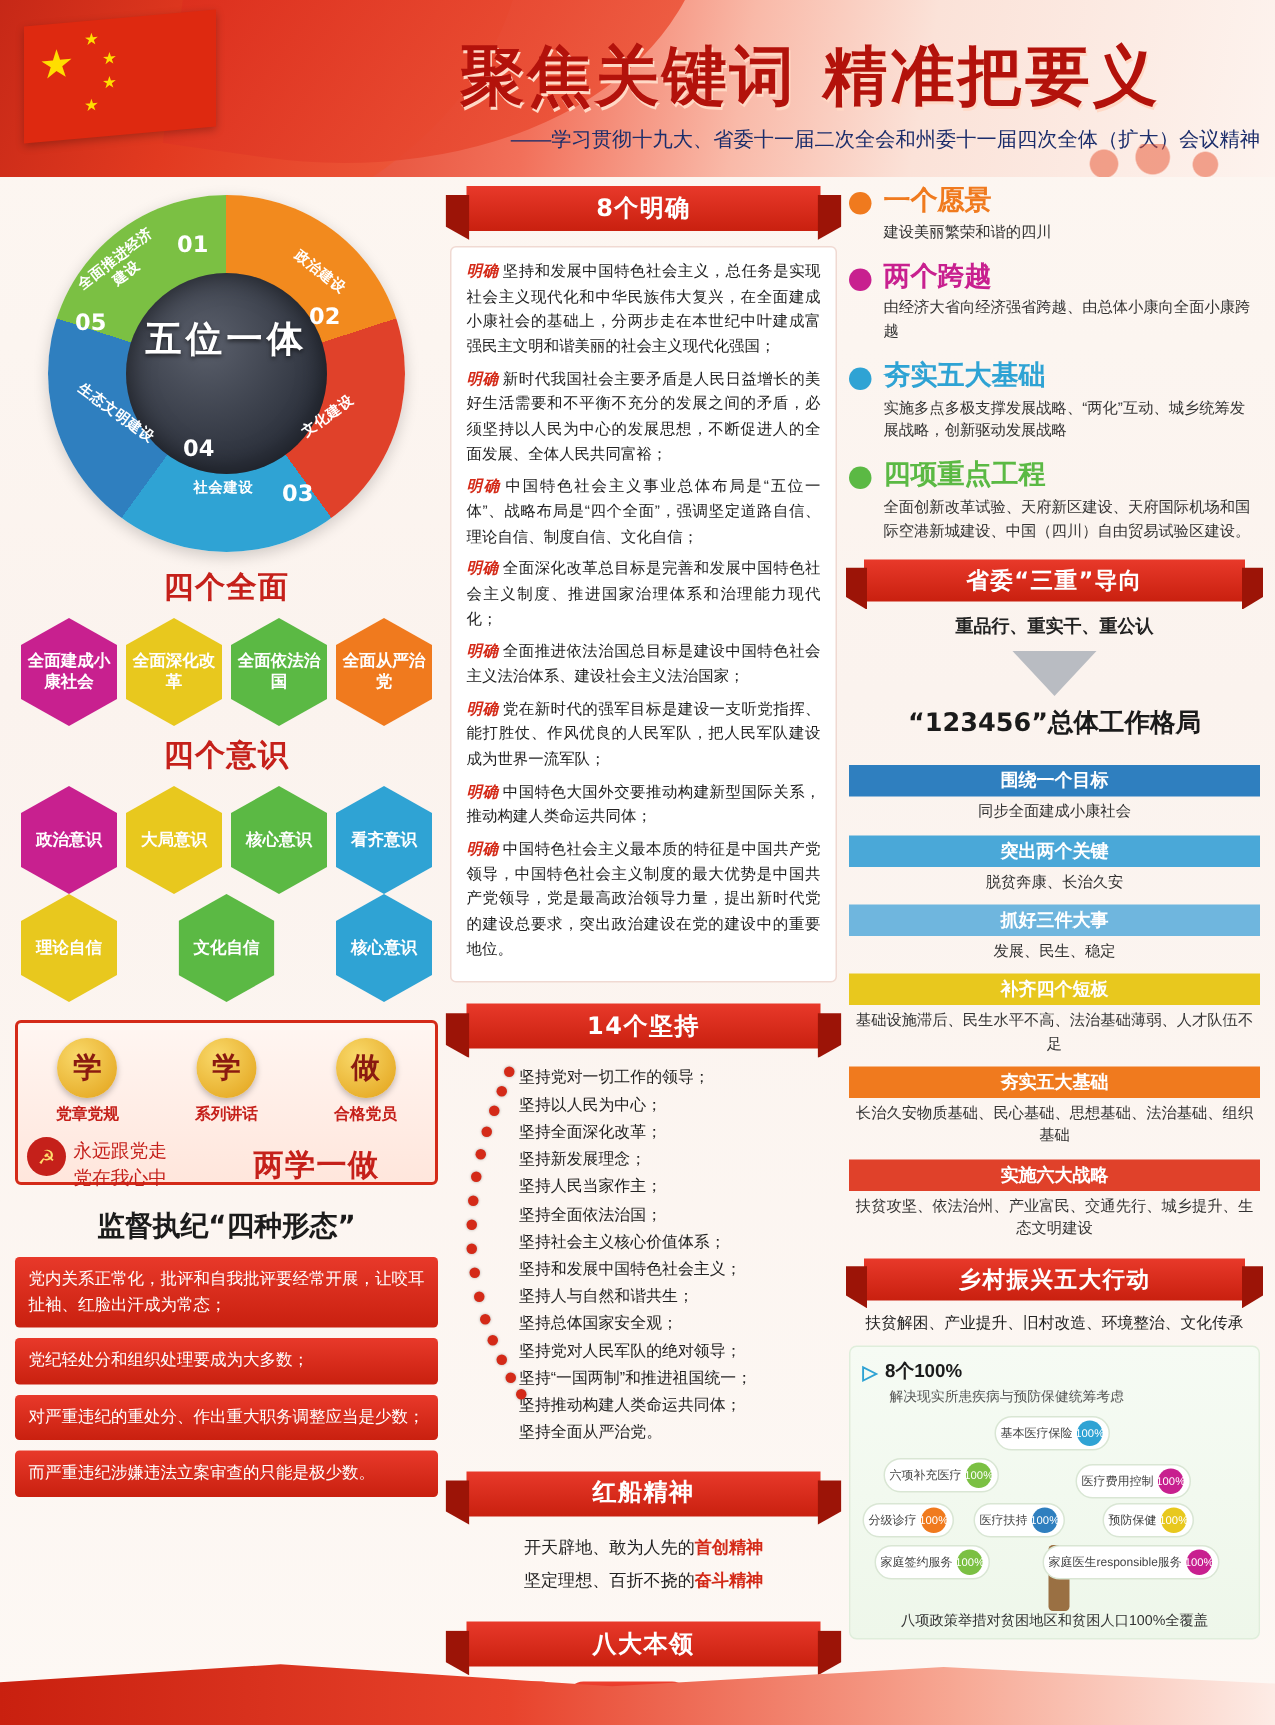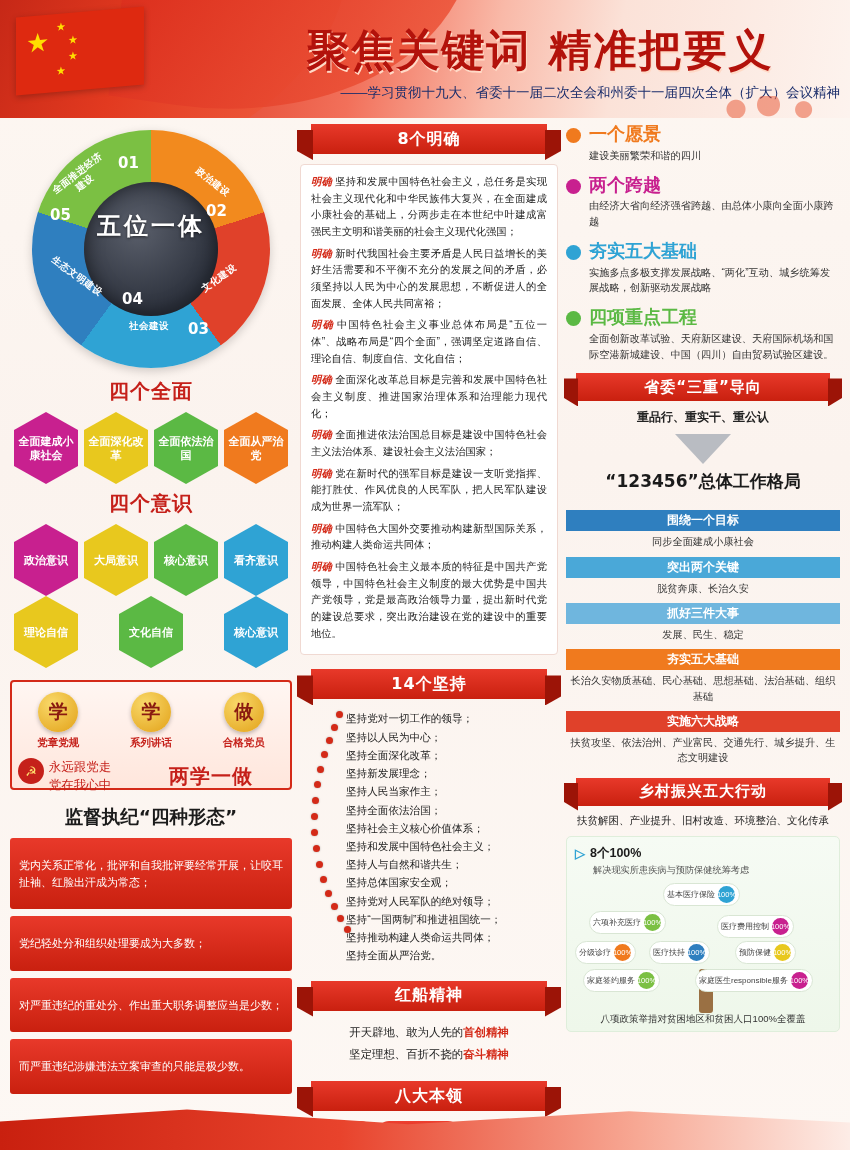--- a/index.html
+++ b/index.html
@@ -146,21 +146,21 @@
   .ts-big { flex:1; color:#c5201a; font-size:20px; font-weight:bold; text-align:center; letter-spacing:1px; font-family:"DejaVu Sans", sans-serif;}
   .ts-emblem {
     position:absolute; left:6px; bottom:4px; width:26px; height:26px; border-radius:50%;
     background:#c5201a; color:#ffdf6e; font-size:13px; display:flex; align-items:center; justify-content:center;
   }
 
   
   .jd-title { text-align:center; font-size:18.5px; font-weight:bold; color:#1b1b1b; margin:14px 0 9px; font-family:"DejaVu Sans", sans-serif;}
   .jd-item {
     background: linear-gradient(180deg,#e8392a,#c9200f);
-    color:#fff; font-size:11px; line-height:1.5; padding:19px 9px;
+    color:#fff; font-size:11px; line-height:1.5; padding:7px 9px;
     border-radius:3px; margin-bottom:7px;
   }
 
   
   .ribbon {
     position:relative; height:30px; margin: 0 auto 10px; width:236px;
     background: linear-gradient(180deg,#e8392a,#c9200f);
     color:#fff; font-size:16px; font-weight:bold; letter-spacing:1px;
     display:flex; align-items:center; justify-content:center;
     font-family:"DejaVu Sans", sans-serif;
@@ -475,20 +475,26 @@
         </div>
       <div class="arrow-desc">脱贫奔康、长治久安</div>
     </div>
     <div class="arrowrow">
       <div class="arrowbar" style="background:#6fb6de">
           <span>抓好三件大事</span>
         </div>
       <div class="arrow-desc">发展、民生、稳定</div>
     </div>
     <div class="arrowrow">
+      <div class="arrowbar" style="background:#e8c81e">
+          <span>补齐四个短板</span>
+        </div>
+      <div class="arrow-desc">基础设施滞后、民生水平不高、法治基础薄弱、人才队伍不足</div>
+    </div>
+    <div class="arrowrow">
       <div class="arrowbar" style="background:#f07a1e">
           <span>夯实五大基础</span>
         </div>
       <div class="arrow-desc">长治久安物质基础、民心基础、思想基础、法治基础、组织基础</div>
     </div>
     <div class="arrowrow">
       <div class="arrowbar" style="background:#e0412a">
           <span>实施六大战略</span>
         </div>
       <div class="arrow-desc">扶贫攻坚、依法治州、产业富民、交通先行、城乡提升、生态文明建设</div>

